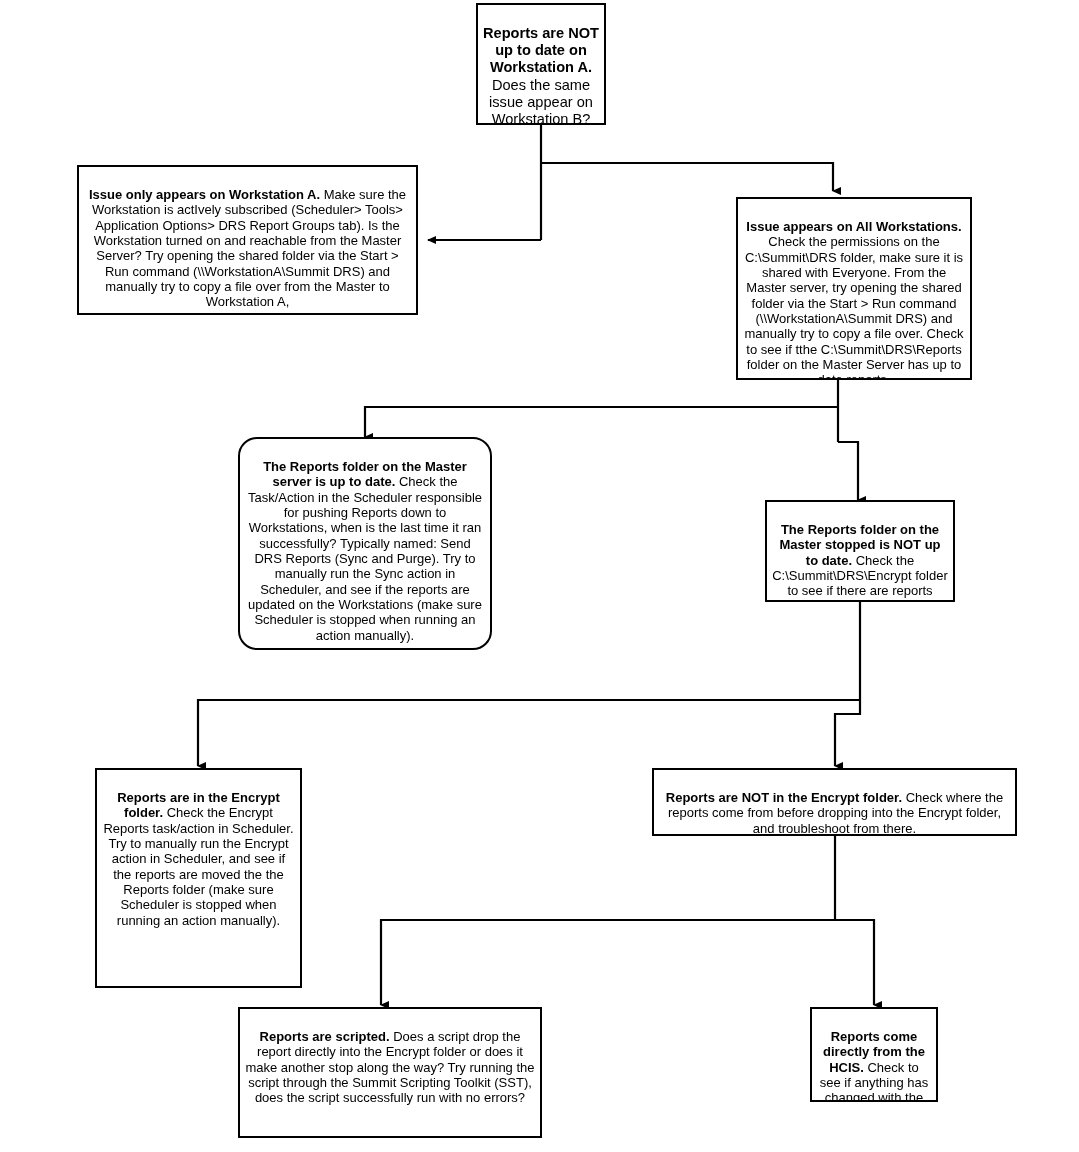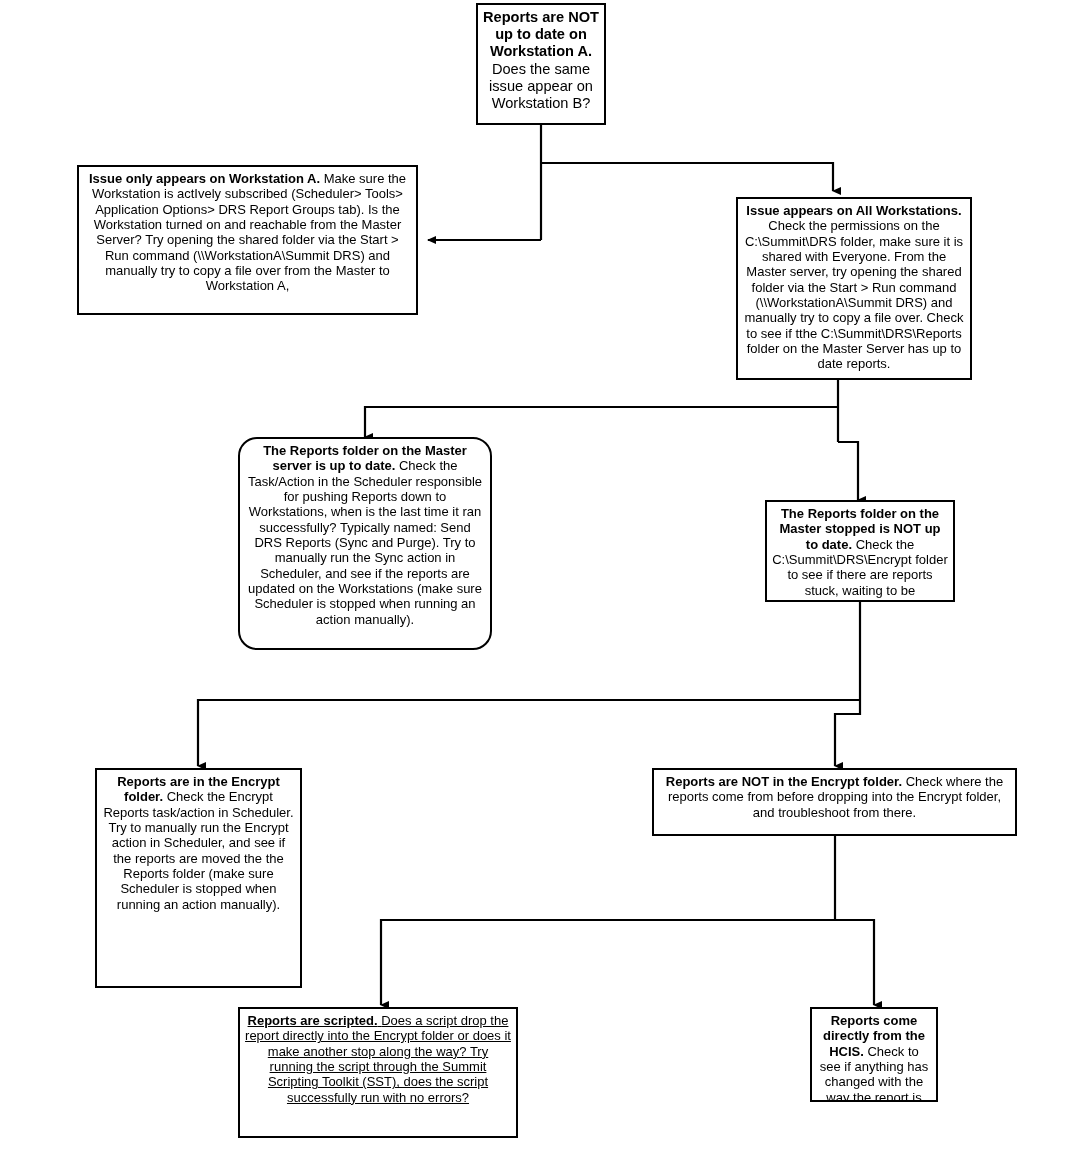--- a/index.html
+++ b/index.html
@@ -27,21 +27,21 @@
     height: 1152px;
     pointer-events: none;
   }
   .node {
     position: absolute;
     box-sizing: border-box;
     border: 2px solid #000000;
     background: #ffffff;
     text-align: center;
     line-height: 1.18;
-    padding: 4px 5px;
+    padding: 20px 5px;
     overflow: hidden;
   }
   .node .body {
     display: block;
   }
   .node b {
     font-weight: bold;
   }
   
   .fs14 { font-size: 14.6px; }
@@ -126,21 +126,21 @@
     </span>
   </div>
 
   <div class="node fs135" style="left:652px; top:768px; width:365px; height:68px;">
     <span class="body">
       <b>Reports are NOT in the Encrypt folder.</b> 
       <span>Check where the reports come from before dropping into the Encrypt folder, and troubleshoot from there.</span>
     </span>
   </div>
 
-  <div class="node fs135" style="left:238px; top:1007px; width:280px; height:131px;text-decoration:underline;">
+  <div class="node fs135" style="left:238px; top:1007px; width:304px; height:131px;">
     <span class="body">
       <b>Reports are scripted.</b> 
       <span>Does a script drop the report directly into the Encrypt folder or does it make another stop along the way? Try running the script through the Summit Scripting Toolkit (SST), does the script successfully run with no errors?</span>
     </span>
   </div>
 
   <div class="node fs135" style="left:810px; top:1007px; width:128px; height:95px;">
     <span class="body">
       <b>Reports come directly from the HCIS.</b> 
       <span>Check to see if anything has changed with the way the report is run.</span>

